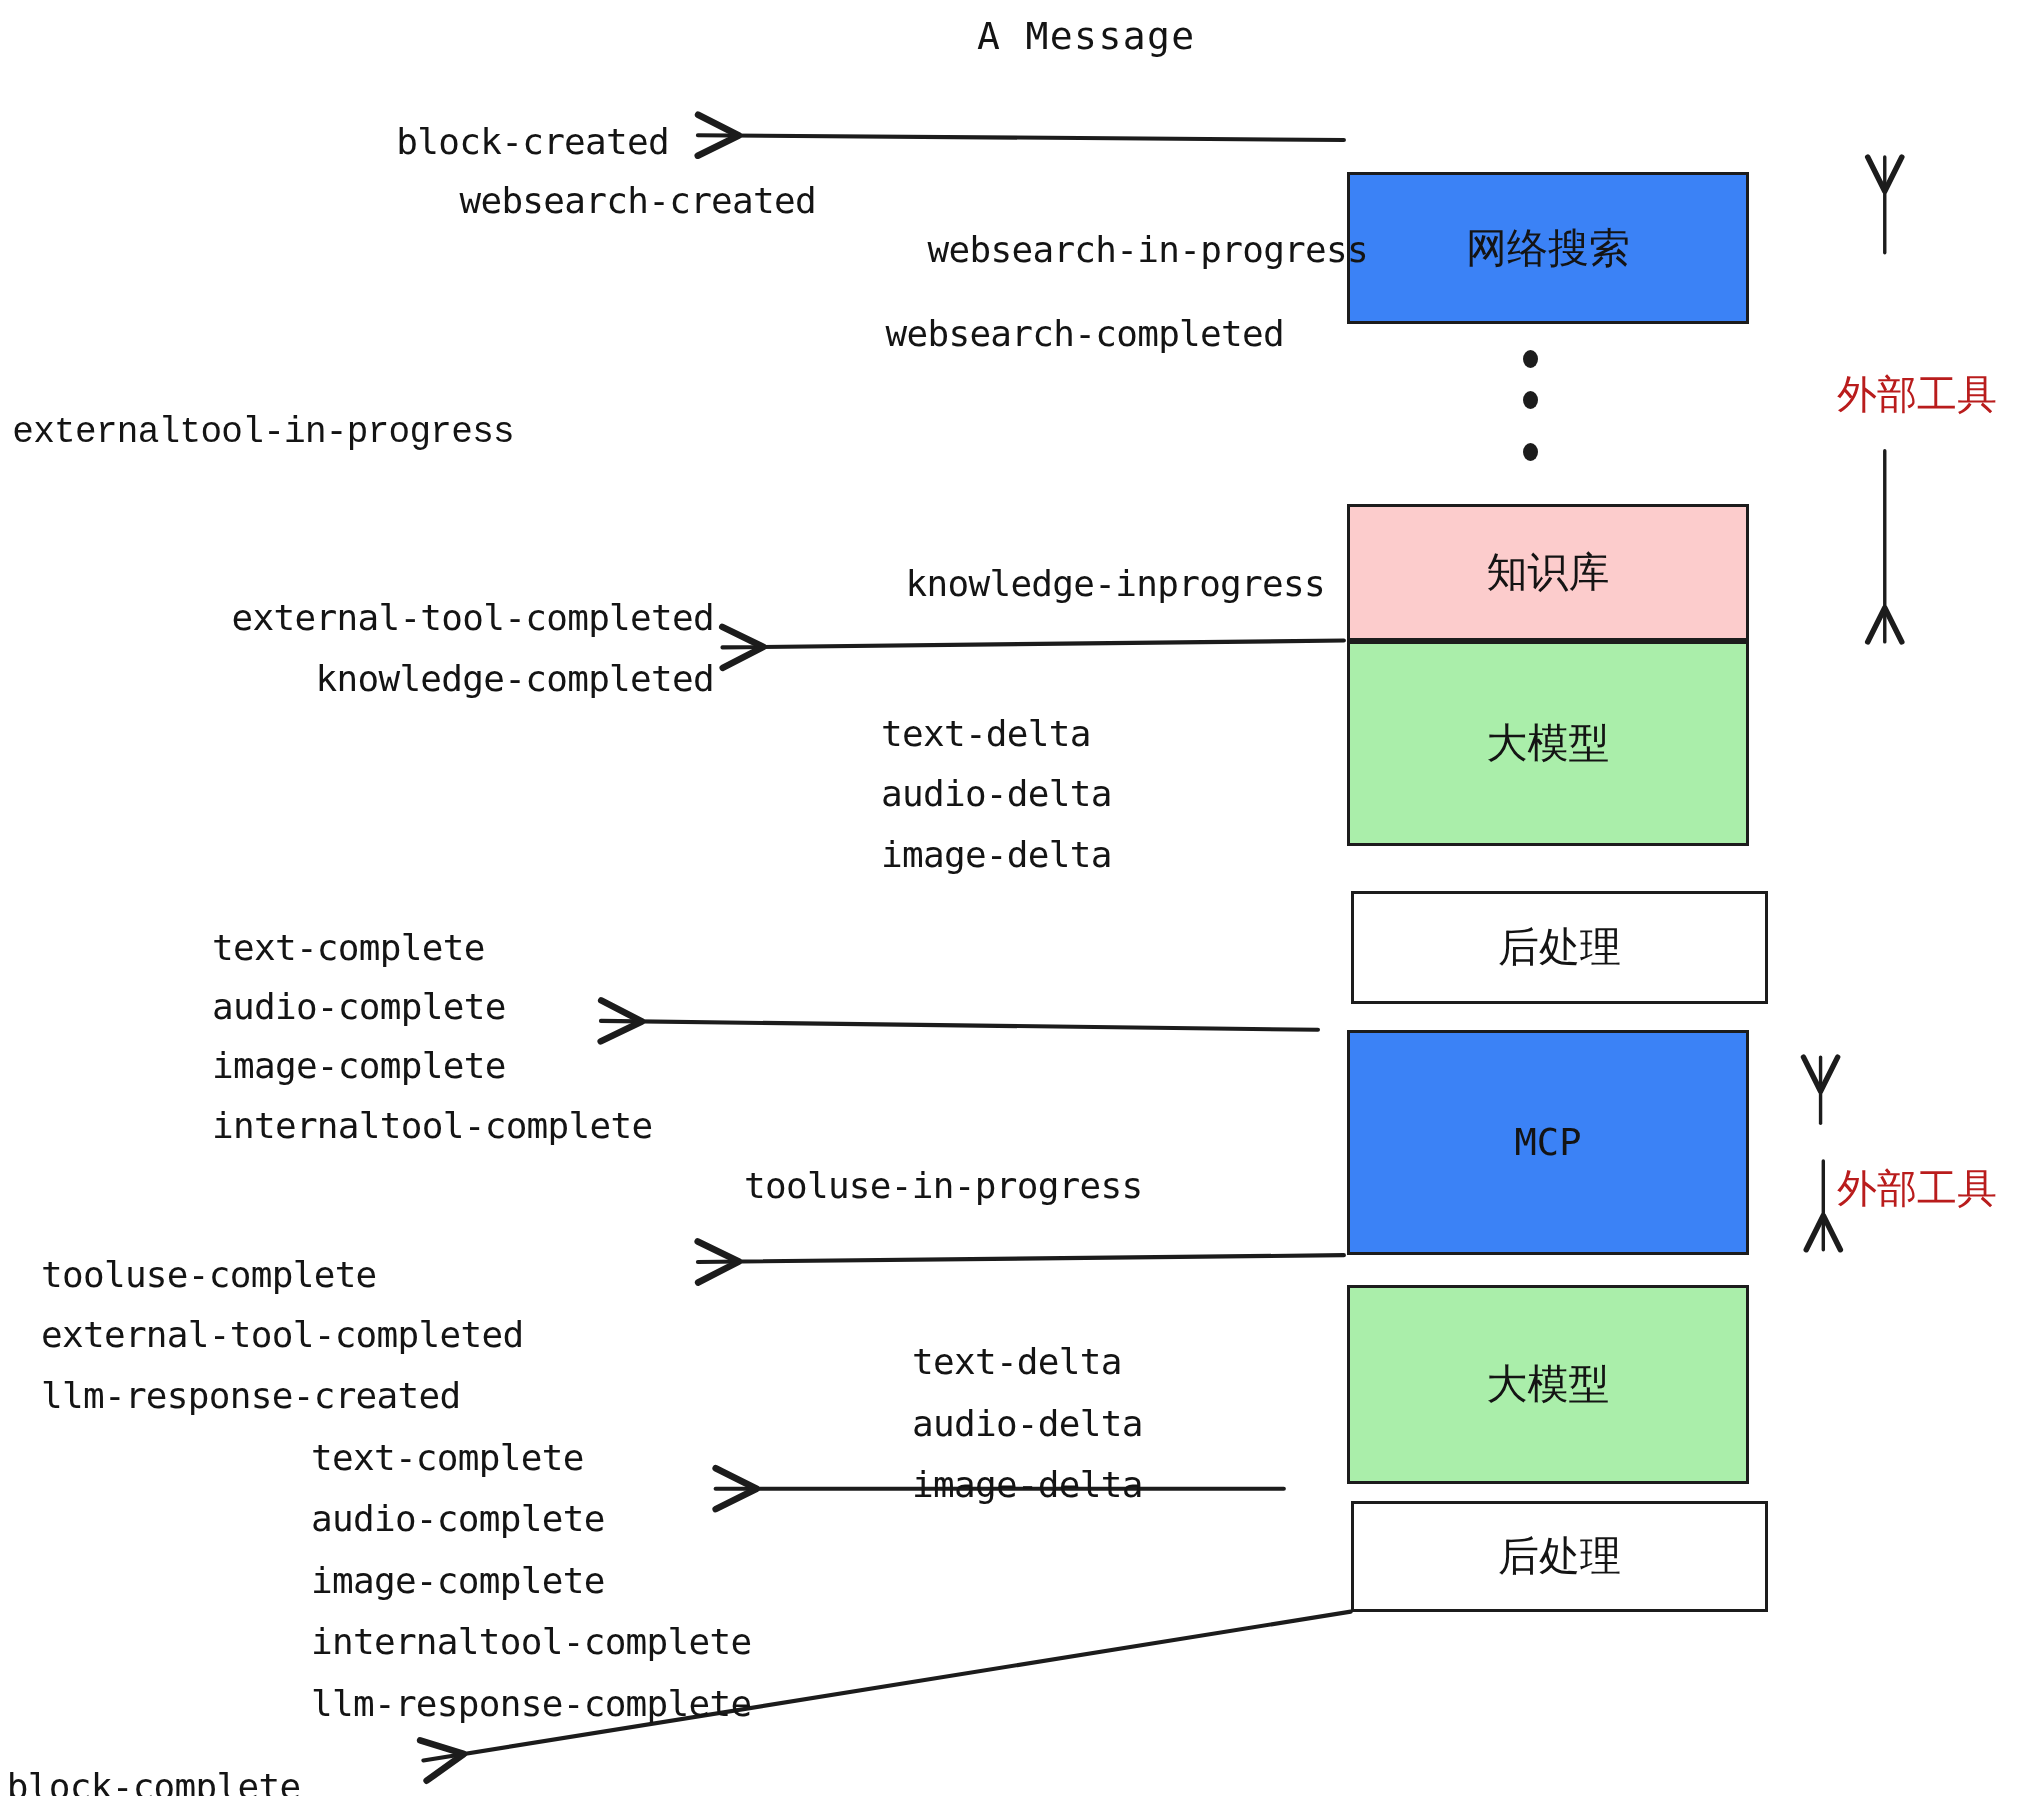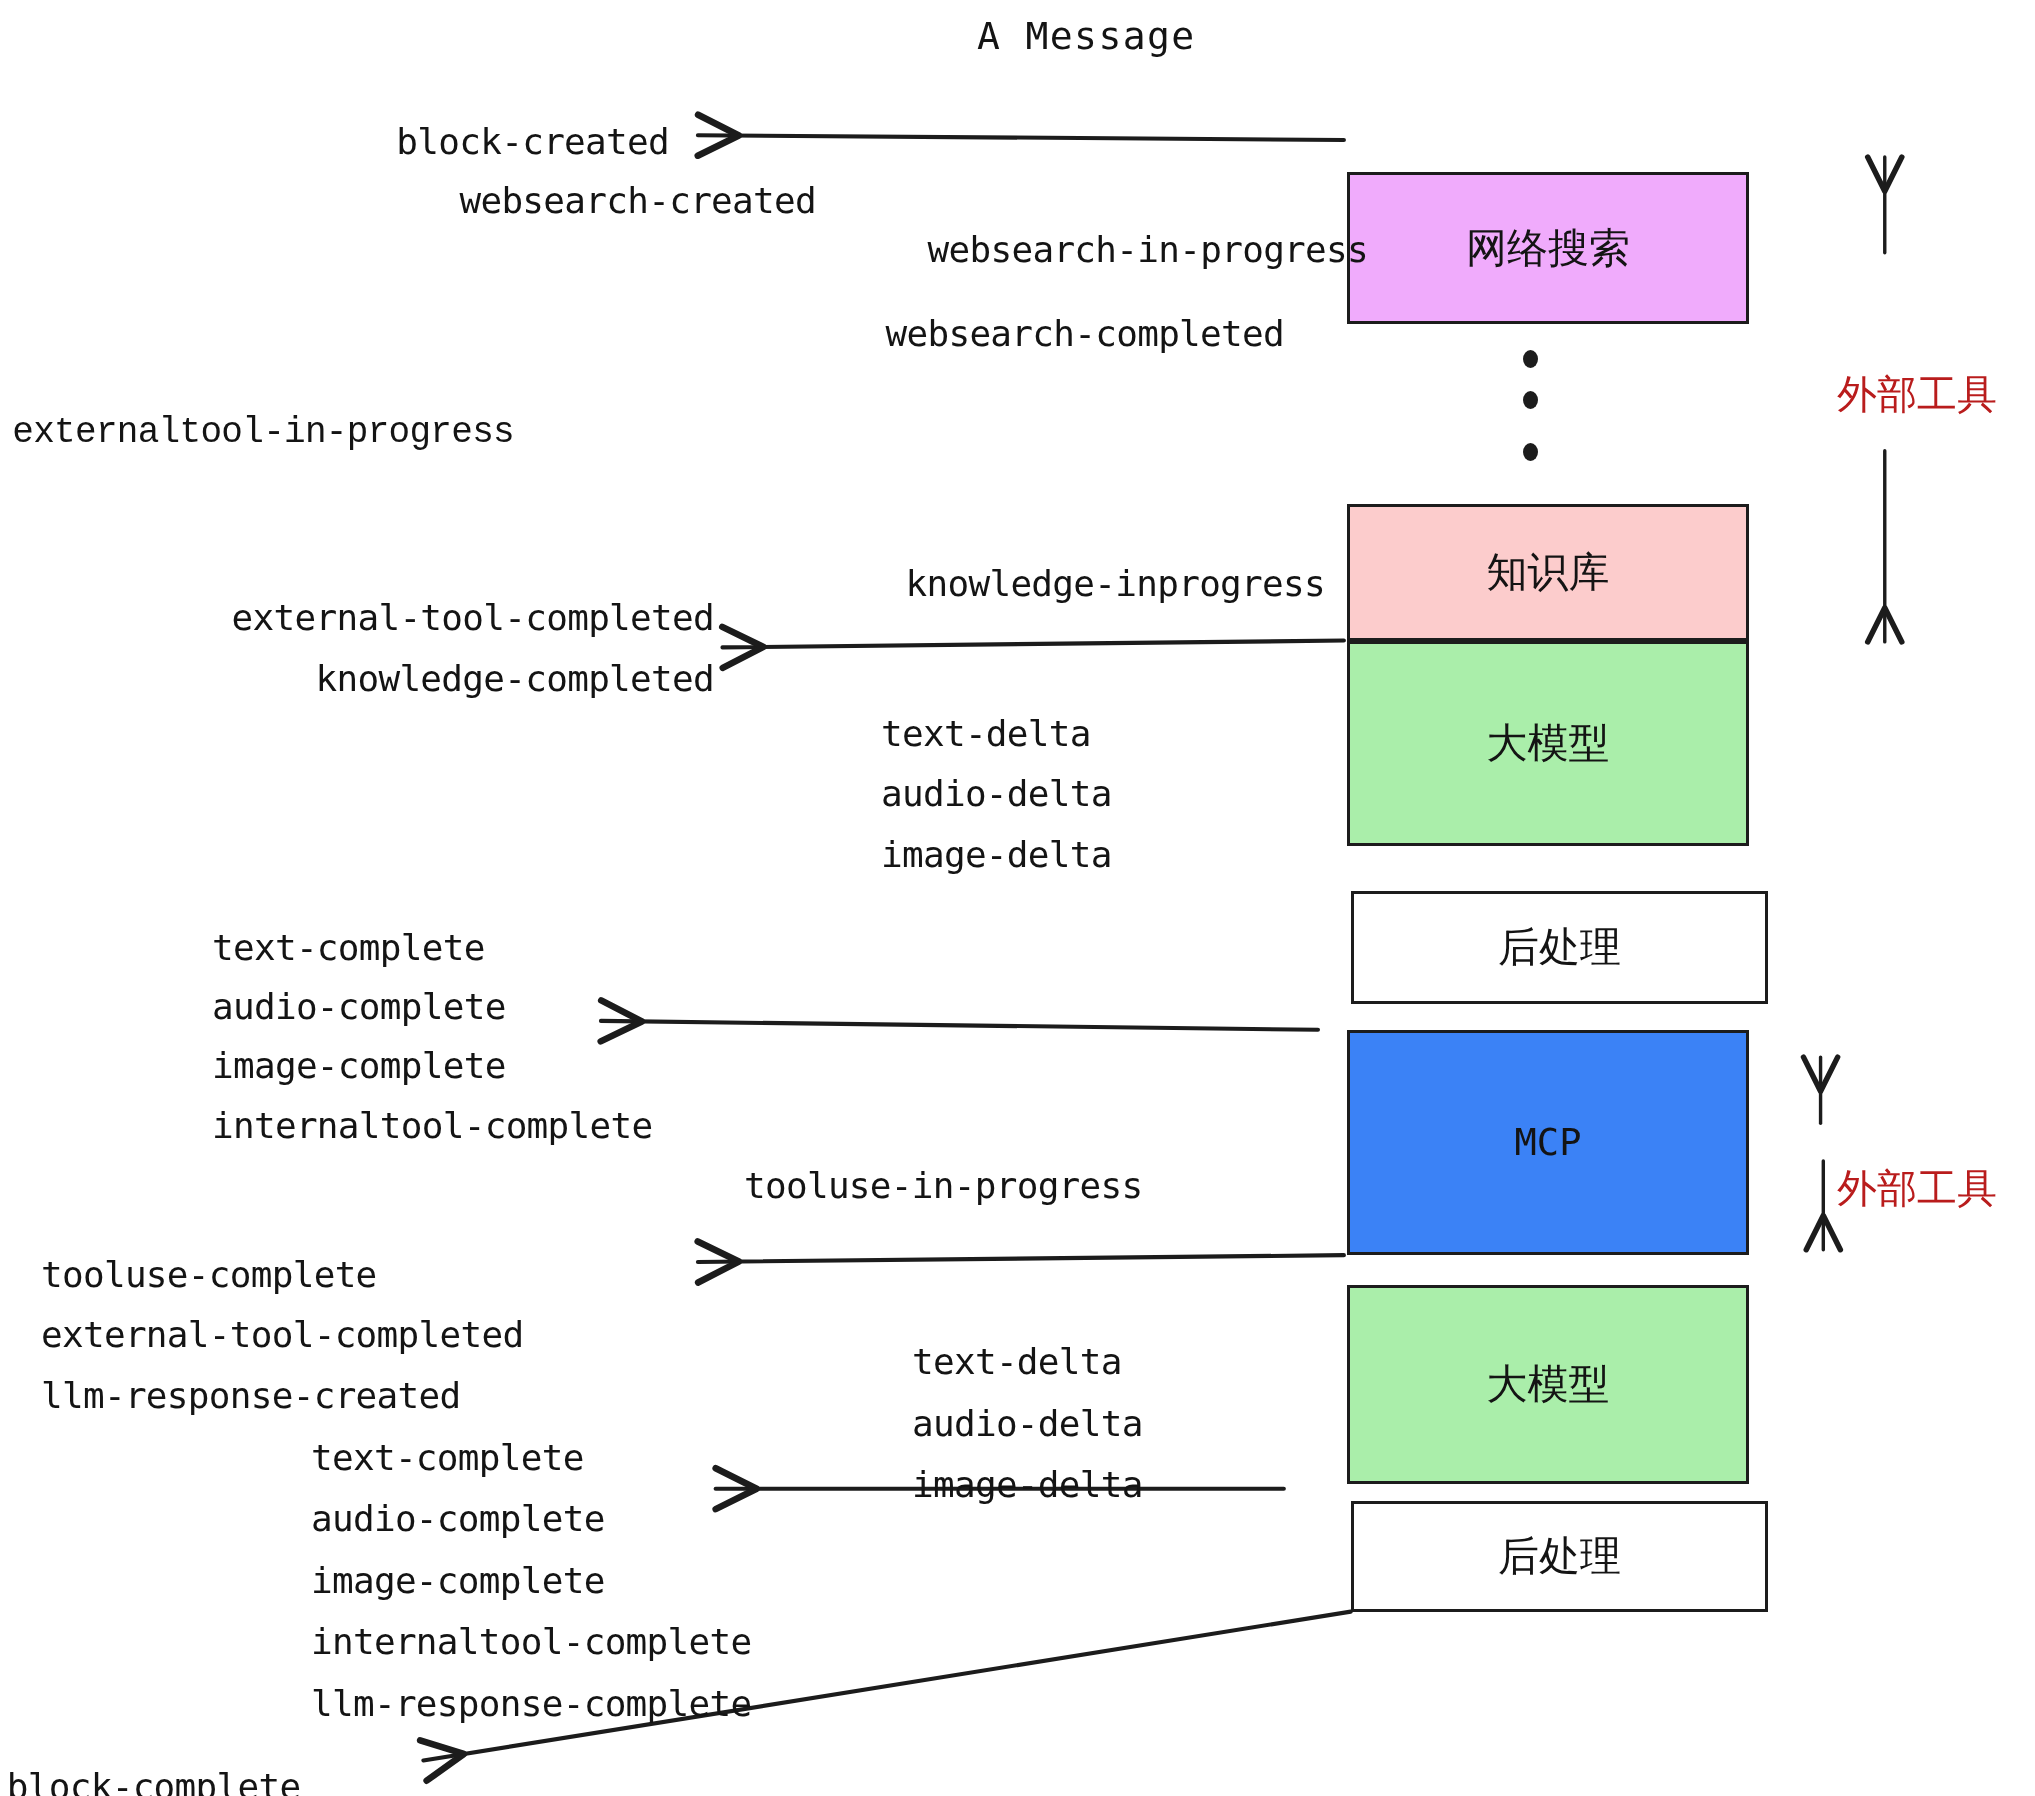--- a/index.html
+++ b/index.html
@@ -88,21 +88,21 @@
         <line x1="1880" y1="2180" x2="1048" y2="2180"></line>
         <line x1="1978" y1="2360" x2="620" y2="2578"></line>
         <line x1="2760" y1="370" x2="2760" y2="230" stroke-width="5"></line>
         <line x1="2760" y1="660" x2="2760" y2="940" stroke-width="5"></line>
         <line x1="2666" y1="1645" x2="2666" y2="1548" stroke-width="5"></line>
         <line x1="2670" y1="1700" x2="2670" y2="1830" stroke-width="5"></line>
       </g>
   </svg>
 
   <div id="boxes-container">
-      <div class="box" style="left: 1347px; top: 172px; width: 402px; height: 152px; background: #f0abfc;">网络搜索</div>
+      <div class="box" style="left: 1347px; top: 172px; width: 402px; height: 152px; background: #3b82f6;">网络搜索</div>
       <div class="box" style="left: 1347px; top: 504px; width: 402px; height: 137px; background: rgb(252, 204, 204);">知识库</div>
       <div class="box" style="left: 1347px; top: 641px; width: 402px; height: 205px; background: rgb(170, 238, 170);">大模型</div>
       <div class="box" style="left: 1351px; top: 891px; width: 417px; height: 113px; background: rgb(255, 255, 255);">后处理</div>
       <div class="box mono" style="left: 1347px; top: 1030px; width: 402px; height: 225px; background: #3b82f6;">MCP</div>
       <div class="box" style="left: 1347px; top: 1285px; width: 402px; height: 199px; background: rgb(170, 238, 170);">大模型</div>
       <div class="box" style="left: 1351px; top: 1501px; width: 417px; height: 111px; background: rgb(255, 255, 255);">后处理</div>
     </div>
   <div id="events-container">
       <div class="lbl r" style="left: 669px; top: 124px;">block-created</div>
       <div class="lbl r" style="left: 787px; top: 183px; margin-left: 29px;">websearch-created</div>

